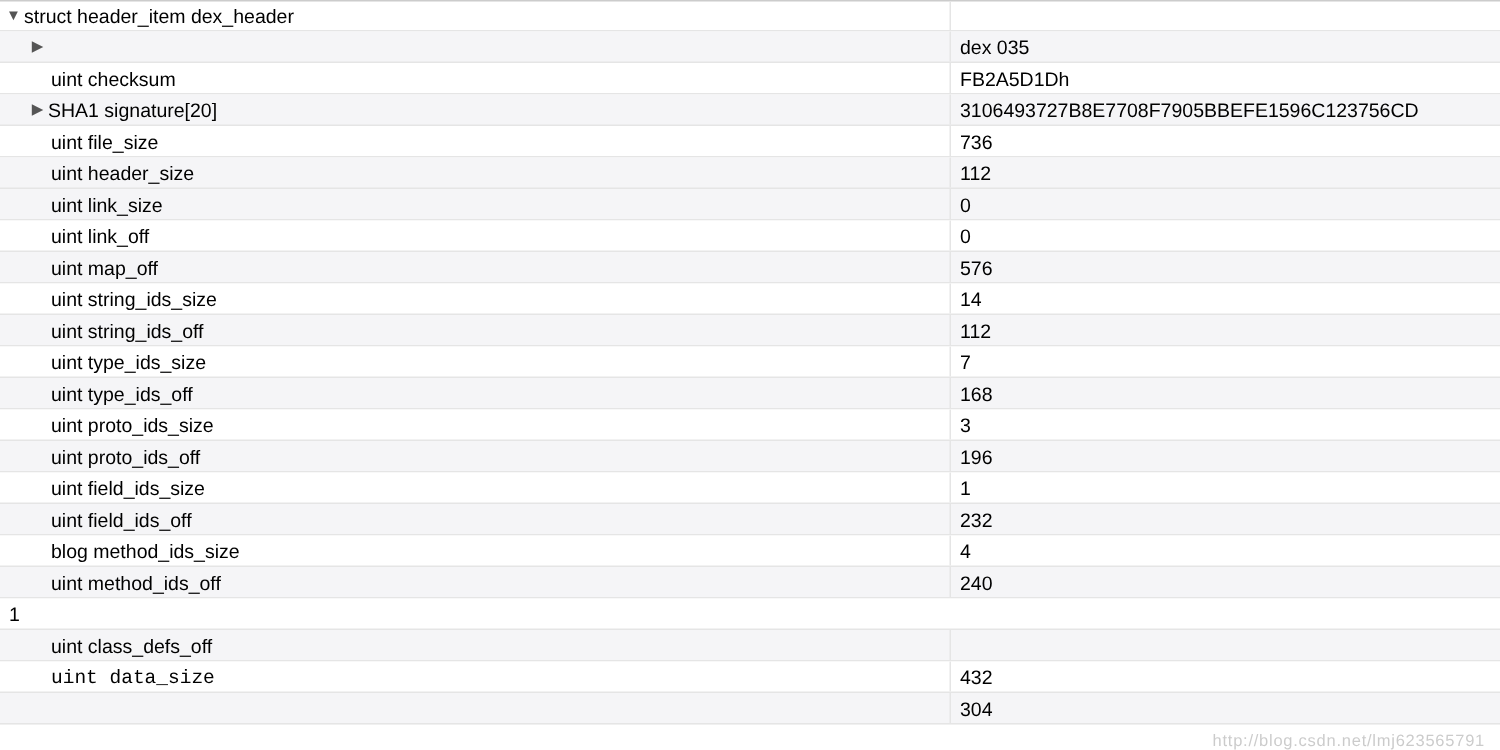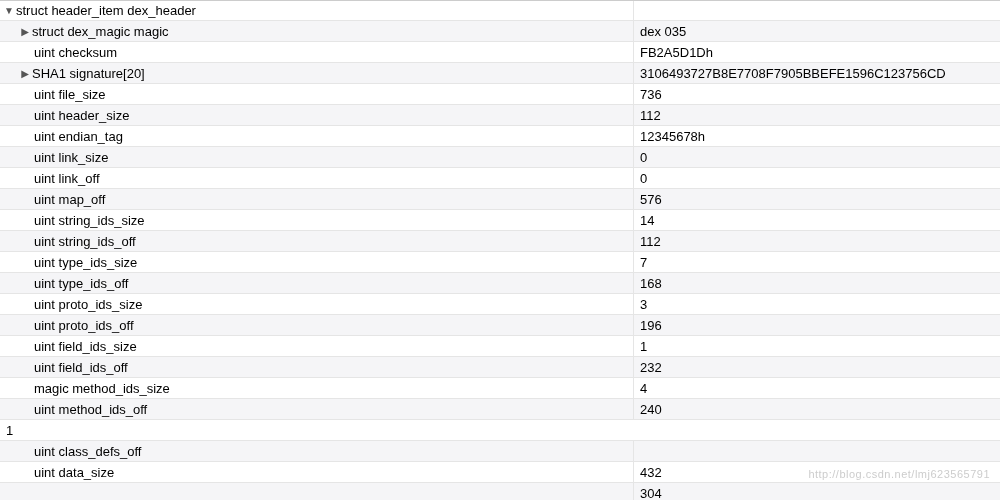--- a/index.html
+++ b/index.html
@@ -54,21 +54,21 @@
   }
   .indent-0 { padding-left: 4px; }
   .cell-name-inner {
     display: flex;
     align-items: center;
   }
   .name-text { }
   .watermark {
     position: absolute;
     right: 10px;
-    bottom: 20px;
+    bottom: 0;
     font-size: 11px;
     color: #999;
     opacity: 0.5;
     letter-spacing: 0.5px;
   }
 </style>
 </head>
 <body>
 
 <div class="table">
@@ -81,21 +81,20 @@
       </span>
     </div>
     <div class="cell-value"></div>
   </div>
 
   <div id="children-container">
       <div class="row odd">
         <div class="cell-name">
           <span class="cell-name-inner" style="padding-left: 16px;">
             <span class="disclosure">▶</span>
-            <span class="name-text">struct dex_magic magic</span>
           </span>
         </div>
         <div class="cell-value">dex 035</div>
       </div>
       <div class="row even">
         <div class="cell-name">
           <span class="cell-name-inner" style="padding-left: 30px;">
             <span class="name-text">uint checksum</span>
           </span>
         </div>
@@ -119,28 +118,20 @@
         <div class="cell-value">736</div>
       </div>
       <div class="row odd">
         <div class="cell-name">
           <span class="cell-name-inner" style="padding-left: 30px;">
             <span class="name-text">uint header_size</span>
           </span>
         </div>
         <div class="cell-value">112</div>
       </div>
-      <div class="row even">
-        <div class="cell-name">
-          <span class="cell-name-inner" style="padding-left: 30px;">
-            <span class="name-text">uint endian_tag</span>
-          </span>
-        </div>
-        <div class="cell-value">12345678h</div>
-      </div>
       <div class="row odd">
         <div class="cell-name">
           <span class="cell-name-inner" style="padding-left: 30px;">
             <span class="name-text">uint link_size</span>
           </span>
         </div>
         <div class="cell-value">0</div>
       </div>
       <div class="row even">
         <div class="cell-name">
@@ -218,21 +209,21 @@
         <div class="cell-name">
           <span class="cell-name-inner" style="padding-left: 30px;">
             <span class="name-text">uint field_ids_off</span>
           </span>
         </div>
         <div class="cell-value">232</div>
       </div>
       <div class="row even">
         <div class="cell-name">
           <span class="cell-name-inner" style="padding-left: 30px;">
-            <span class="name-text">magic method_ids_size</span>
+            <span class="name-text">blog method_ids_size</span>
           </span>
         </div>
         <div class="cell-value">4</div>
       </div>
       <div class="row odd">
         <div class="cell-name">
           <span class="cell-name-inner" style="padding-left: 30px;">
             <span class="name-text">uint method_ids_off</span>
           </span>
         </div>
@@ -243,21 +234,21 @@
       </div>
       <div class="row odd">
         <div class="cell-name">
           <span class="cell-name-inner" style="padding-left: 30px;">
             <span class="name-text">uint class_defs_off</span>
           </span>
         </div>
       </div>
       <div class="row even">
         <div class="cell-name">
-          <span class="cell-name-inner" style="padding-left: 30px;">
+          <span class="cell-name-inner" style="padding-left: 30px; font-family: Liberation Mono, monospace;">
             <span class="name-text">uint data_size</span>
           </span>
         </div>
         <div class="cell-value">432</div>
       </div>
       <div class="row odd">
         <div class="cell-name">
           <span class="cell-name-inner" style="padding-left: 30px; margin-top: 30px;">
             <span class="name-text">uint data_off</span>
           </span>

